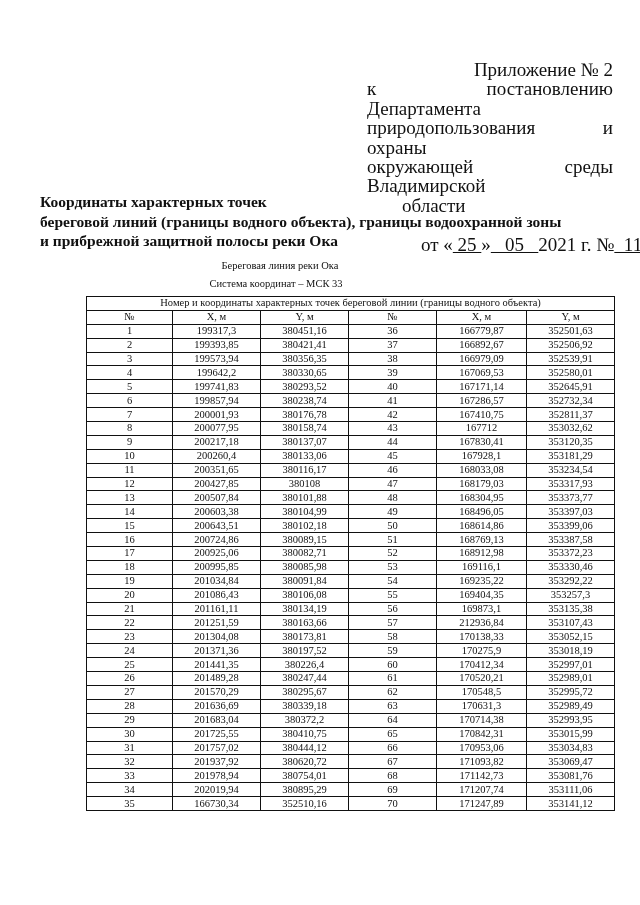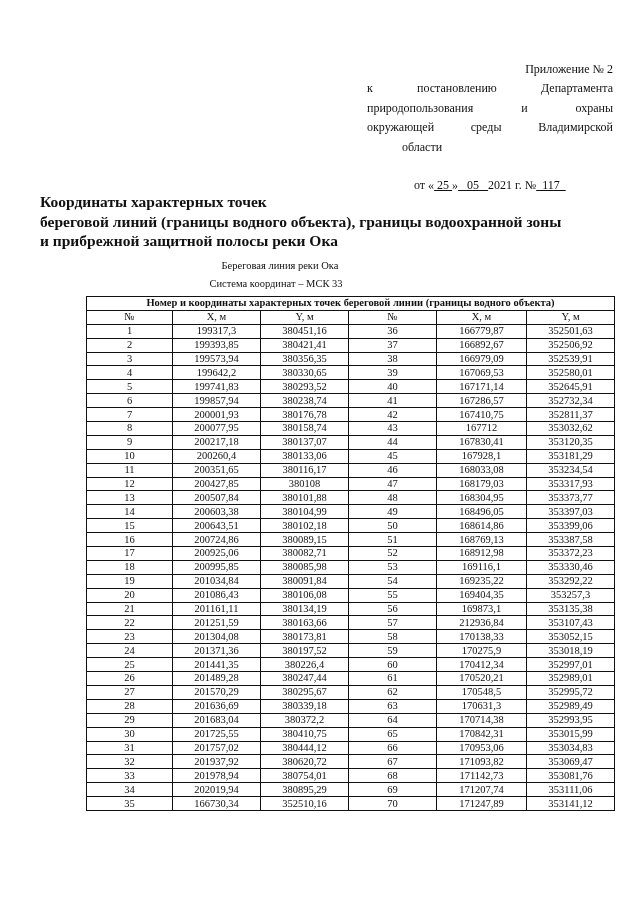--- a/index.html
+++ b/index.html
@@ -2,21 +2,21 @@
 <html><head>
   <meta charset="utf-8">
   <style>
     html, body { margin: 0; padding: 0; background: #ffffff; }
     body {
       width: 640px; height: 905px; position: relative; overflow: hidden;
       font-family: "Liberation Serif", "DejaVu Serif", serif; color: #111;
     }
     .appendix {
       position: absolute; left: 367px; top: 60px; width: 246px;
-      font-size: 12px; line-height: 19.4px;
+      font-size: 19px; line-height: 19.4px;
     }
     .appendix .right { text-align: right; }
     .appendix .just { text-align: justify; text-align-last: justify; }
     .appendix .plain { text-align: left; margin-left: 35px; }
     .u { text-decoration: underline; }
     .title {
       position: absolute; left: 40px; top: 192px; width: 600px;
       font-weight: bold; font-size: 15.5px; line-height: 19.5px;
     }
     .sub1 {
@@ -28,21 +28,21 @@
       font-size: 10.5px;
     }
     table.coords {
       position: absolute; left: 86px; top: 296px; width: 528px;
       border-collapse: collapse; font-size: 10.5px; table-layout: fixed;
     }
     table.coords td, table.coords th {
       border: 1px solid #111; padding: 0; height: 12.9px; line-height: 12px;
       text-align: center; font-weight: normal; white-space: nowrap; overflow: hidden;
     }
-    table.coords th.caption-cell { font-weight: bold; }
+    table.coords th.caption-cell { font-weight: normal; }
     table.coords tr.headrow th { font-weight: normal; }
   </style>
 </head>
 <body>
 
 <div class="appendix">
   <div class="right">Приложение № 2</div>
   <div class="just">к постановлению Департамента</div>
   <div class="just">природопользования и охраны</div>
   <div class="just">окружающей среды Владимирской</div>

